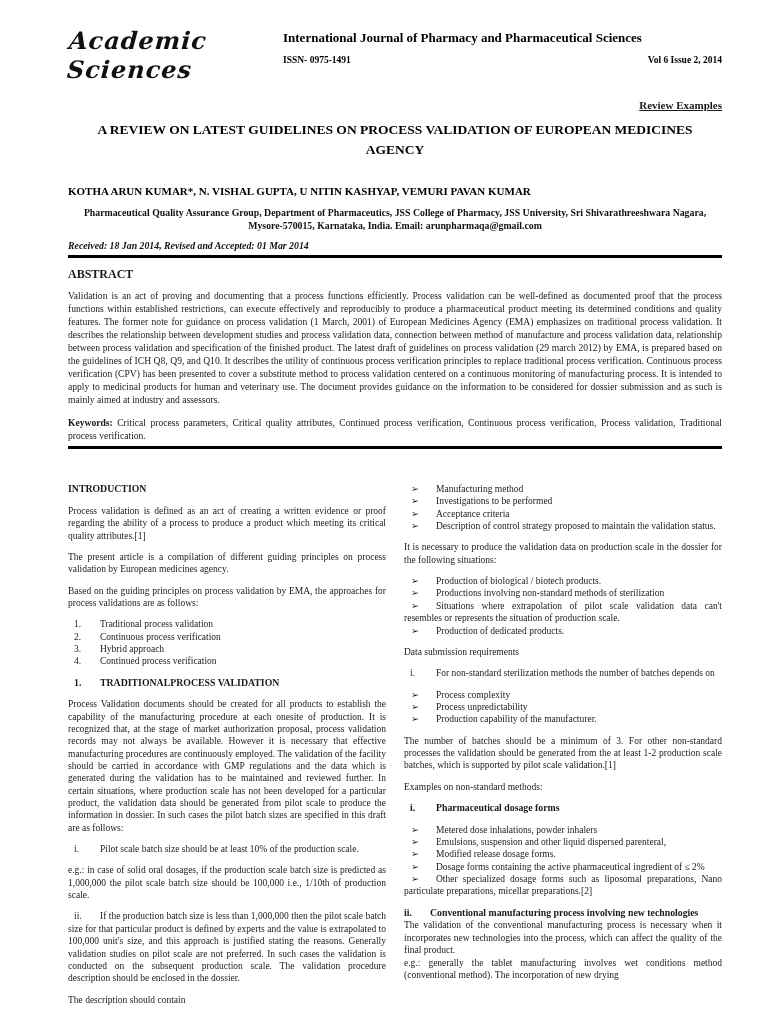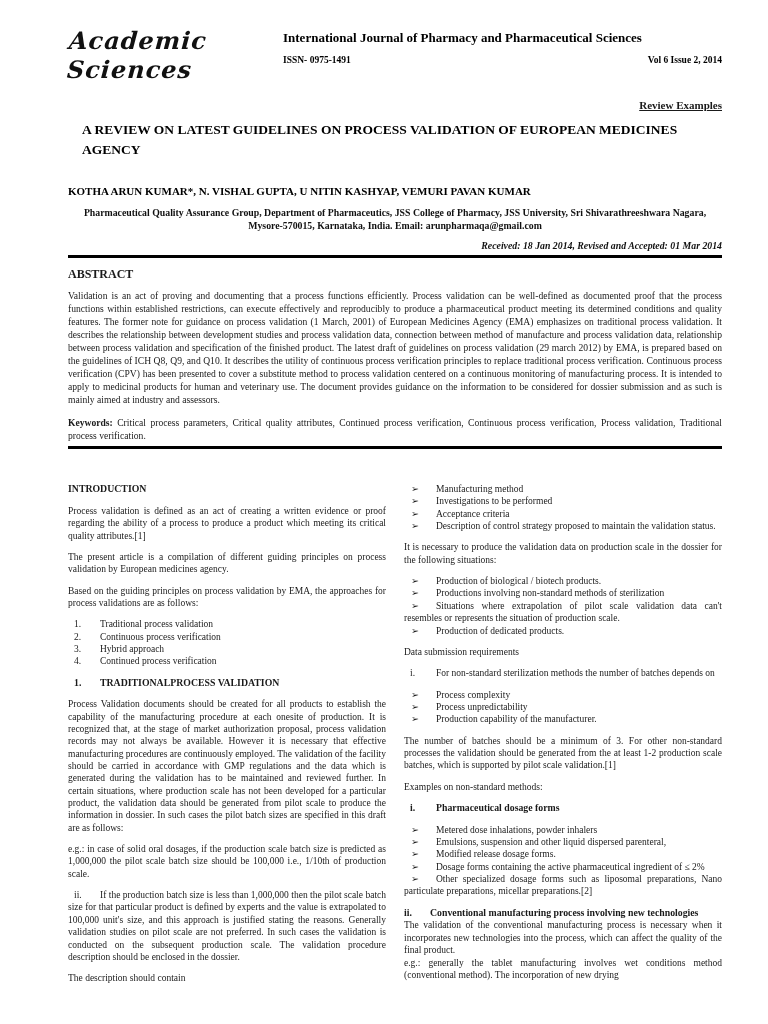--- a/index.html
+++ b/index.html
@@ -15,24 +15,24 @@
     width:215px;flex:0 0 215px;
     font-family:"DejaVu Serif", serif;font-style:italic;font-weight:600;
     font-size:24px;letter-spacing:1px;color:#111;transform:skewX(-4deg);
   }
   .hdr-right{flex:1;padding-top:4px;}
   .journal-name{font-weight:bold;font-size:13px;color:#000;}
   .issn-row{display:flex;justify-content:space-between;margin-top:9px;font-size:9.5px;font-weight:bold;color:#000;}
   .review-article{margin-top:15px;text-align:right;font-weight:bold;font-size:11px;}
   .review-article span{text-decoration:underline;}
   
-  .title{margin-top:9px;font-weight:bold;font-size:13.5px;line-height:1.45;padding:0 14px;color:#000;}
+  .title{margin-top:9px;text-align:center;font-weight:bold;font-size:13.5px;line-height:1.45;padding:0 14px;color:#000;}
   .authors{margin-top:26px;font-weight:bold;font-size:11px;color:#000;}
   .affiliation{margin-top:9px;text-align:center;font-weight:bold;font-size:9.8px;line-height:1.35;padding:0 8px;color:#111;}
-  .received{margin-top:7px;text-align:right;font-weight:bold;font-style:italic;font-size:9.8px;color:#111;}
+  .received{margin-top:7px;text-align:left;font-weight:bold;font-style:italic;font-size:9.8px;color:#111;}
   .rule2{border:none;border-top:3px solid #000;height:0;margin:4px 0 0 0;}
   
   .abs-head{margin-top:9px;font-weight:bold;font-size:12px;}
   .abs-text{margin-top:7px;font-size:9.6px;line-height:1.36;text-align:justify;}
   .keywords{margin-top:10px;font-size:9.6px;line-height:1.36;text-align:justify;}
   .keywords .kw-label{font-weight:bold;}
   
   .cols{display:flex;gap:18px;margin-top:34px;font-size:9.5px;line-height:1.3;}
   .col{flex:1;min-width:0;text-align:justify;}
   .col p{margin:0 0 9px 0;}
@@ -104,20 +104,23 @@
           <span class="numlbl">4.</span><span>Continued process verification</span>
         </div>
       </div>
 
       <div class="sec-h">
         <span class="numlbl">1.</span><span>TRADITIONALPROCESS VALIDATION</span>
       </div>
 
       <p>Process Validation documents should be created for all products to establish the capability of the manufacturing procedure at each onesite of production. It is recognized that, at the stage of market authorization proposal, process validation records may not always be available. However it is necessary that effective manufacturing procedures are continuously employed. The validation of the facility should be carried in accordance with GMP regulations and the data which is generated during the validation has to be maintained and reviewed further. In certain situations, where production scale has not been developed for a particular product, the validation data should be generated from pilot scale to produce the information in dossier. In such cases the pilot batch sizes are specified in this draft are as follows:</p>
 
+      <p>
+        <span class="numlbl">i.</span><span>Pilot scale batch size should be at least 10% of the production scale.</span>
+      </p>
 
       <p>e.g.: in case of solid oral dosages, if the production scale batch size is predicted as 1,000,000 the pilot scale batch size should be 100,000 i.e., 1/10th of production scale.</p>
 
       <p>
         <span class="numlbl">ii.</span><span>If the production batch size is less than 1,000,000 then the pilot scale batch size for that particular product is defined by experts and the value is extrapolated to 100,000 unit's size, and this approach is justified stating the reasons. Generally validation studies on pilot scale are not preferred. In such cases the validation is conducted on the subsequent production scale. The validation procedure description should be enclosed in the dossier.</span>
       </p>
 
       <p>The description should contain</p>
     </div>
 

